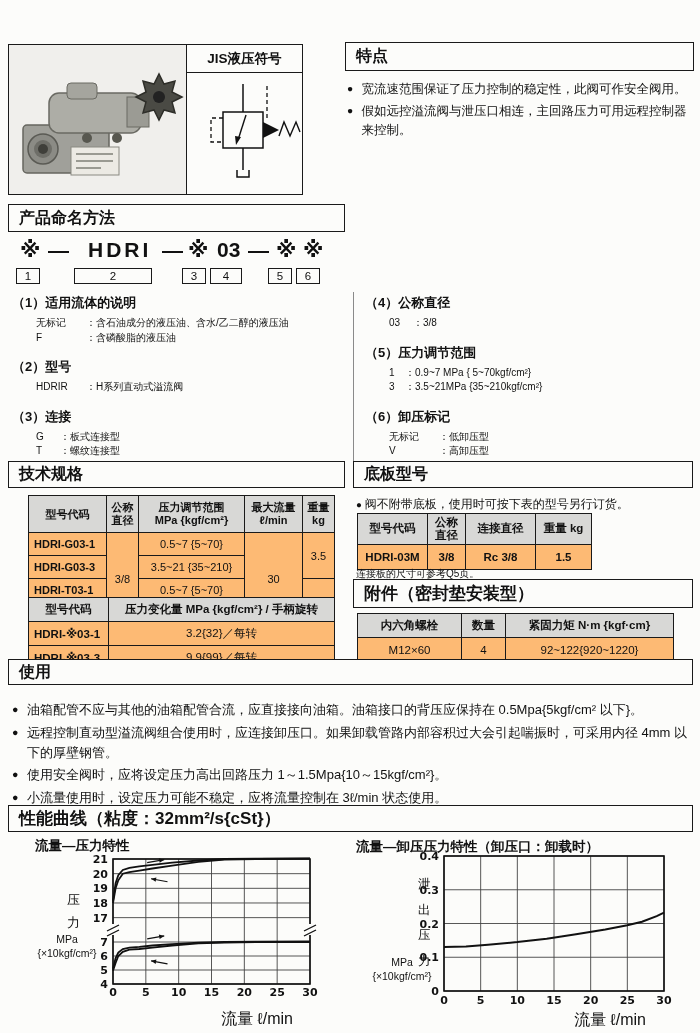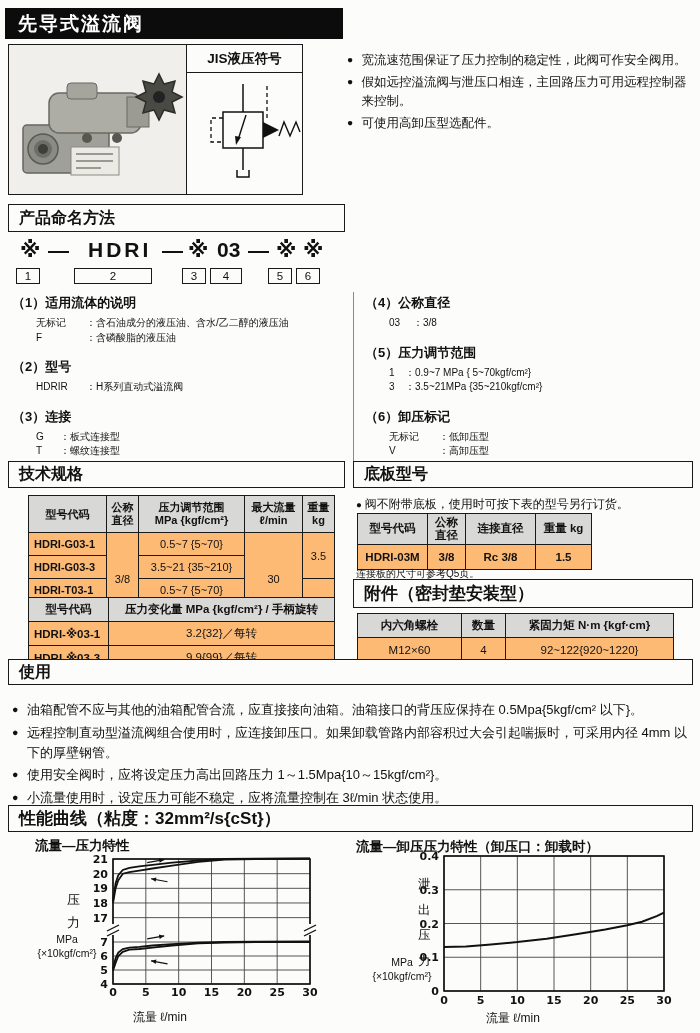--- a/index.html
+++ b/index.html
@@ -58,29 +58,28 @@
   .note12{font-size:12px}
   .note12::before{content:"● ";font-size:0.82em}
   .fnote{font-size:10px}
 
   
   .chartc{position:absolute}
   .c-title{position:absolute;font-weight:bold;font-size:13.5px;white-space:nowrap}
   .c-ylab{position:absolute;font-size:13px;white-space:pre-line;text-align:center;line-height:1.75}
   .c-ylab2{position:absolute;font-size:12.5px;white-space:pre-line;text-align:center;line-height:2.05}
   .c-yunit{position:absolute;font-size:10.5px;white-space:pre-line;text-align:center;line-height:1.3}
-  .c-xlab{position:absolute;font-size:12px;text-align:left}
+  .c-xlab{position:absolute;font-size:16px;text-align:right}
   svg text.tick{font:600 11px "DejaVu Sans",sans-serif;fill:#111}
 </style>
 </head>
 <body>
 
 <div id="page">
 
-  <div class="abs titlebar">先导式溢流阀</div>
 
   <div class="abs photobox">
     <div class="photoarea">
       <svg width="177" height="148" viewBox="0 0 177 148">
         <rect x="0" y="0" width="177" height="148" fill="#f0efec"></rect>
         <rect x="14" y="80" width="86" height="48" rx="4" fill="#a0a09a" stroke="#66665f" stroke-width="1.5"></rect>
         <circle cx="34" cy="104" r="15" fill="#8b8b85" stroke="#5a5a54" stroke-width="1.5"></circle>
         <circle cx="34" cy="104" r="9" fill="#6e6e68"></circle>
         <circle cx="34" cy="104" r="5" fill="#3f3f3a"></circle>
         <rect x="40" y="48" width="92" height="40" rx="10" fill="#adada6" stroke="#6a6a63" stroke-width="1.5"></rect>
@@ -110,24 +109,24 @@
           <polygon points="74,44 74,60 90,52" fill="#111"></polygon>
           <polyline points="90,58 95,44 101,58 107,44 111,54" fill="none" stroke="#111" stroke-width="1.4"></polyline>
           <line x1="54" y1="70" x2="54" y2="92" stroke="#111" stroke-width="1.5"></line>
           <polyline points="48,92 48,99 60,99 60,92" fill="none" stroke="#111" stroke-width="1.5"></polyline>
         </svg>
       </div>
     </div>
   </div>
 
   <div class="abs" style="left:345px;top:42px;width:349px">
+    <div class="secbox sec16" style="height:27px">特点</div>
     <ul class="blist">
       <li>宽流速范围保证了压力控制的稳定性，此阀可作安全阀用。</li>
       <li>假如远控溢流阀与泄压口相连，主回路压力可用远程控制器来控制。</li>
-      <li>可使用高卸压型选配件。</li>
     </ul>
   </div>
 
   <div class="abs secbox sec16" style="left:8px;top:204px;width:337px;height:28px">产品命名方法</div>
 
   <div class="abs" style="left:12px;top:238px;width:340px">
     <div class="coderow">
       <span class="cp cp1">※</span>
       <span class="cp cp2">—</span>
       <span class="cp cp3">HDRI</span>

